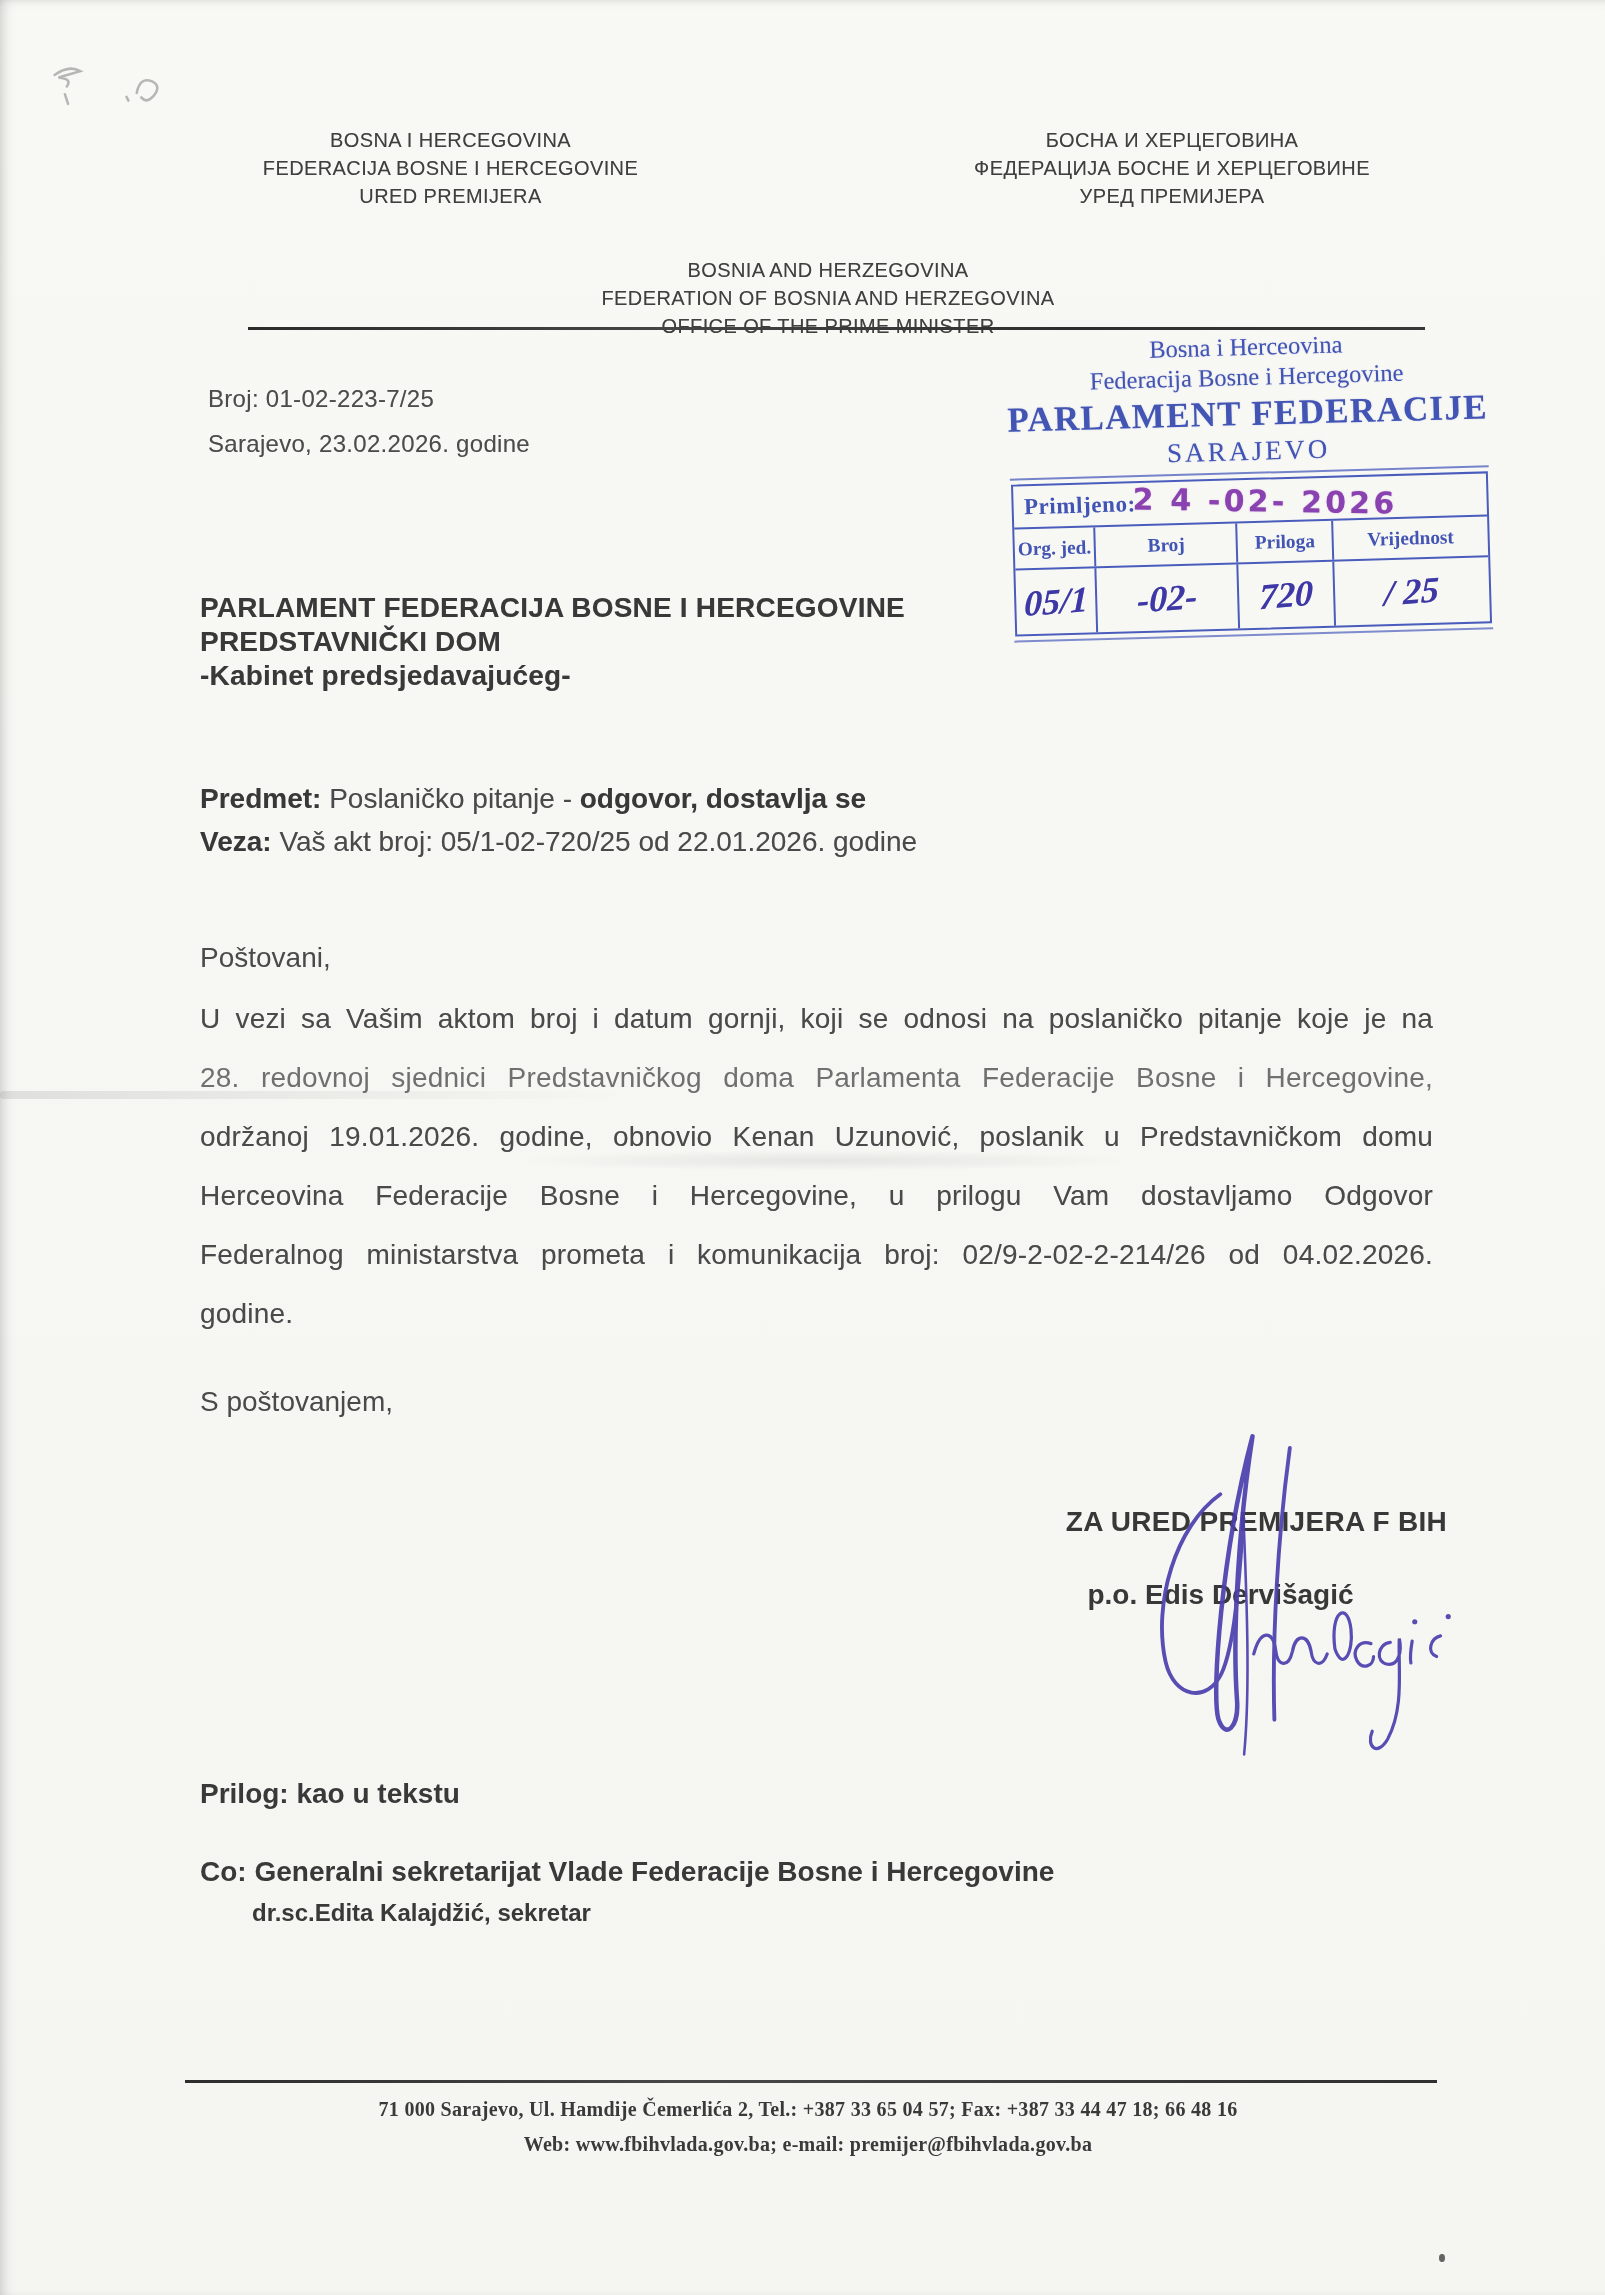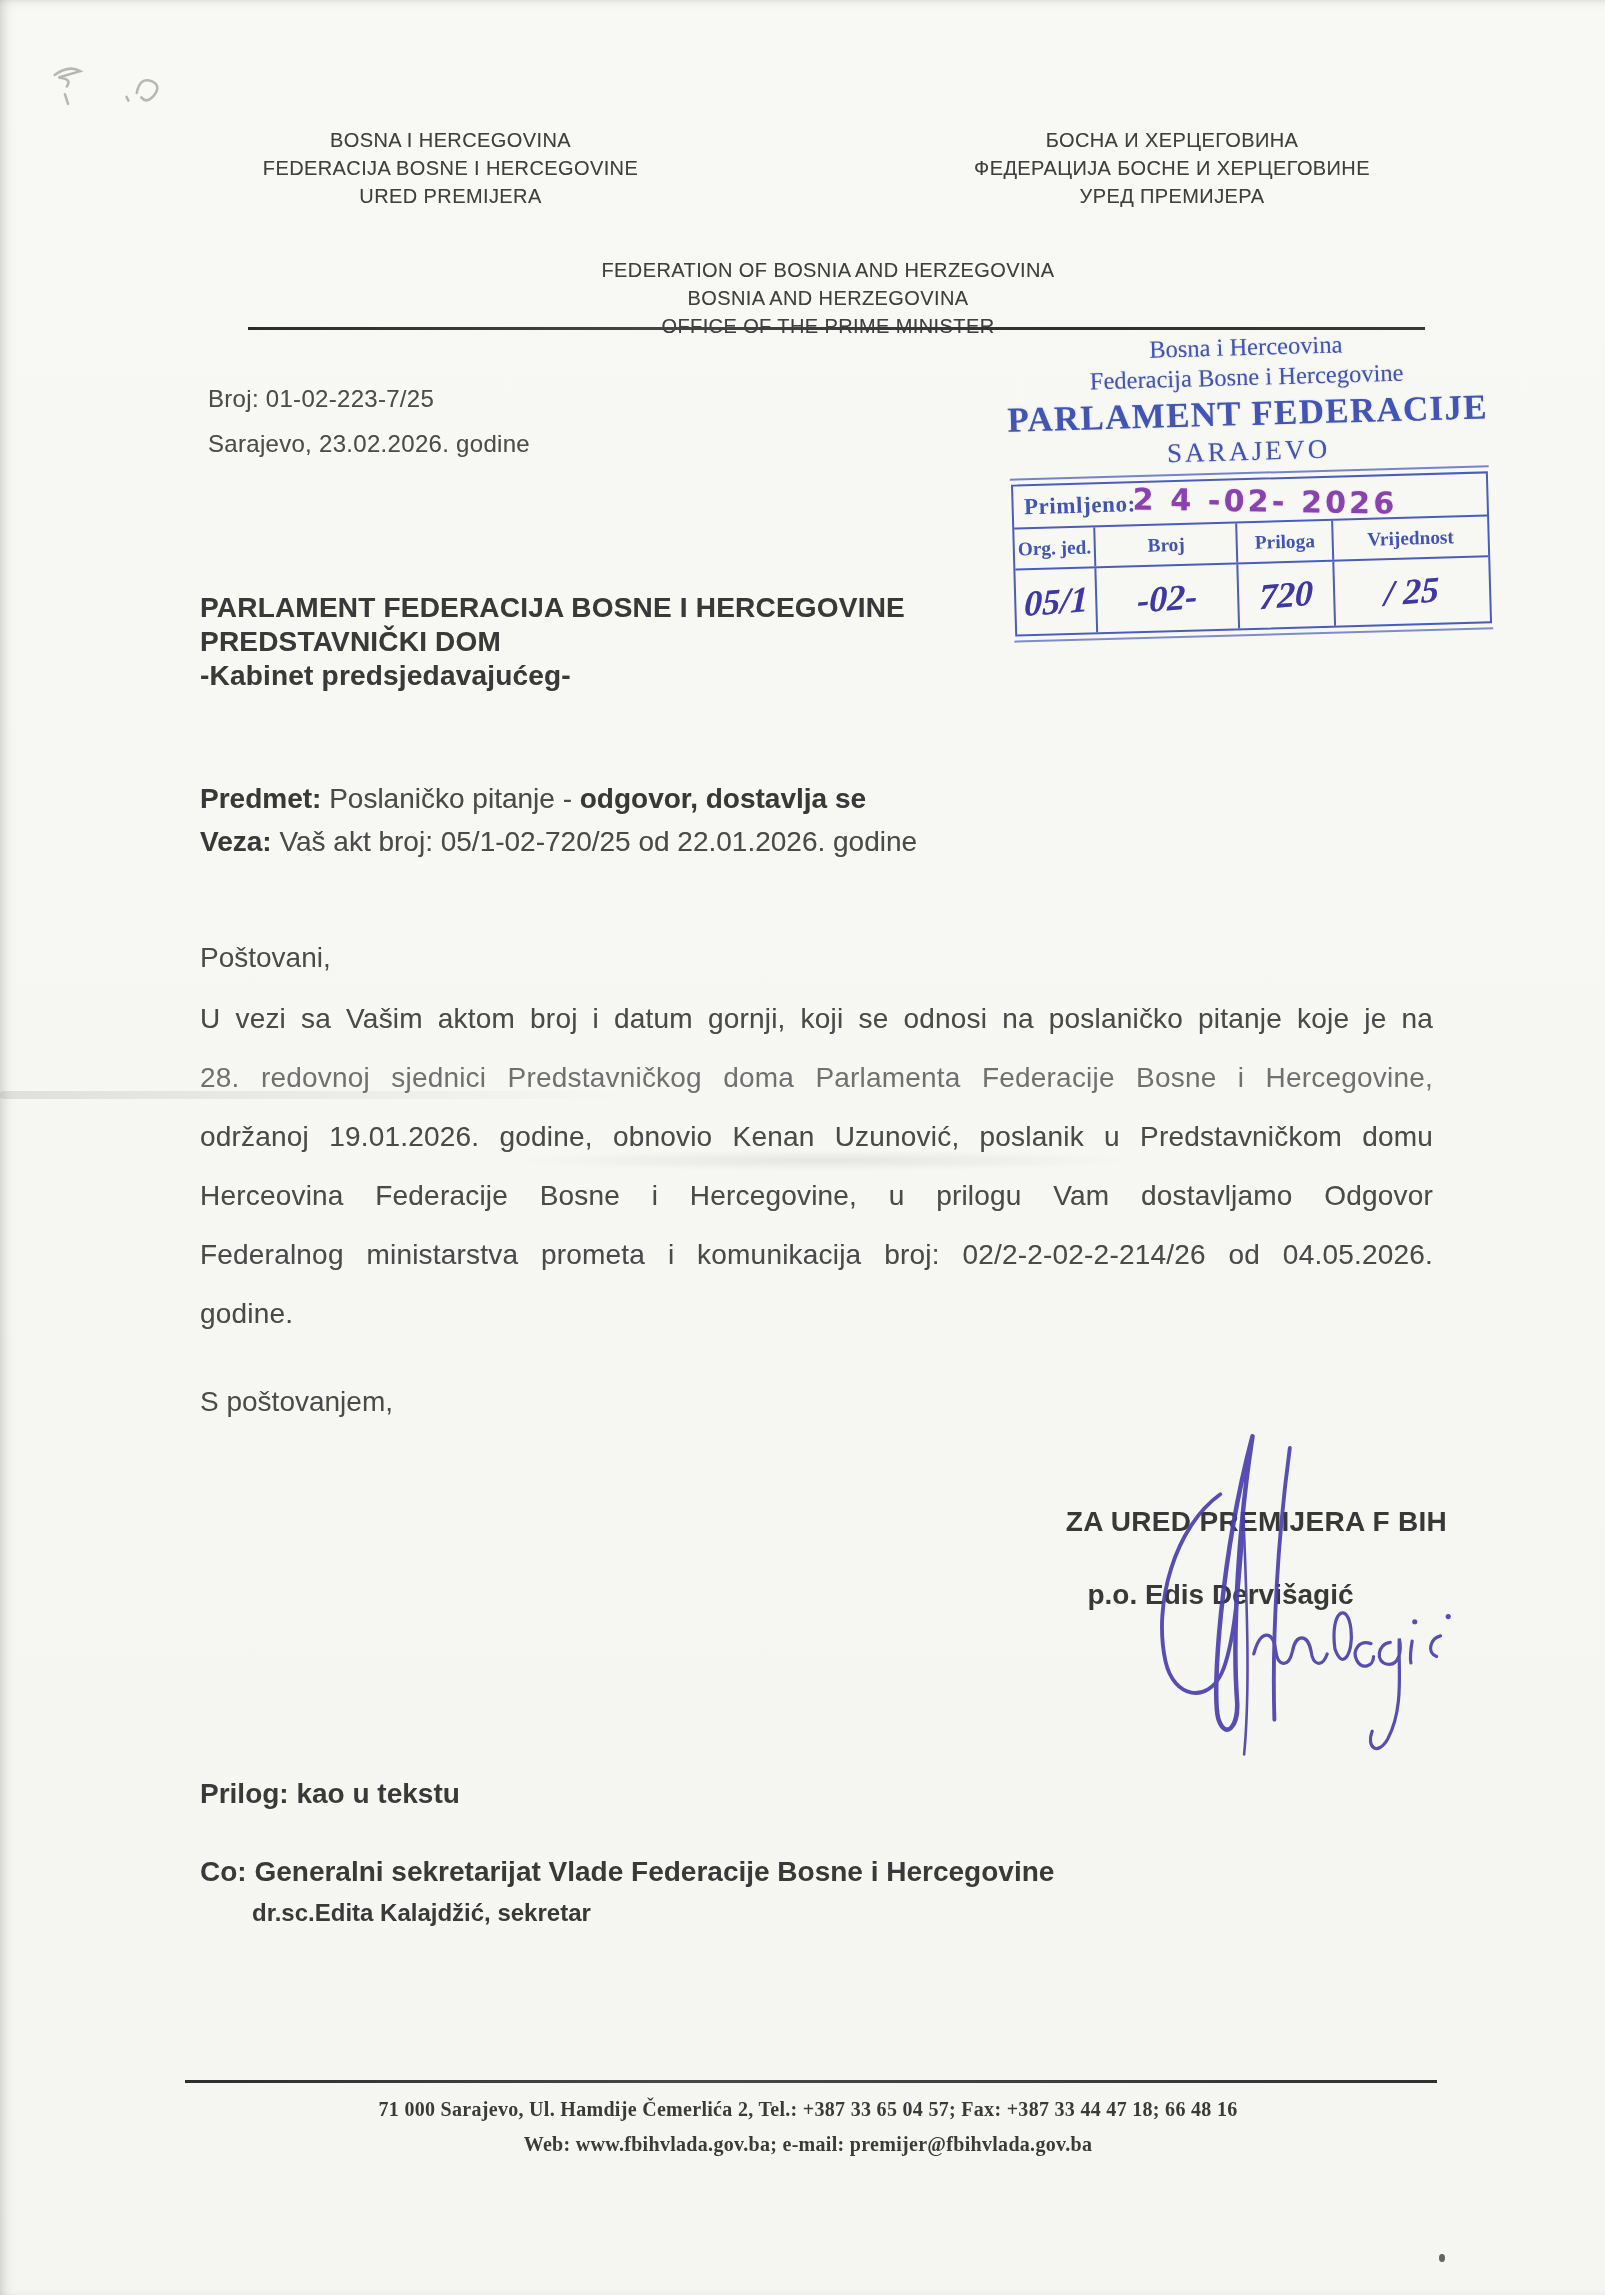--- a/index.html
+++ b/index.html
@@ -106,22 +106,22 @@
     <div>BOSNA I HERCEGOVINA</div>
     <div>FEDERACIJA BOSNE I HERCEGOVINE</div>
     <div>URED PREMIJERA</div>
   </div>
   <div class="hdr-block hdr-right">
     <div>БОСНА И ХЕРЦЕГОВИНА</div>
     <div>ФЕДЕРАЦИЈА БОСНЕ И ХЕРЦЕГОВИНЕ</div>
     <div>УРЕД ПРЕМИЈЕРА</div>
   </div>
   <div class="hdr-block hdr-center">
+    <div>BOSNIA AND HERZEGOVINA</div>
     <div>FEDERATION OF BOSNIA AND HERZEGOVINA</div>
-    <div>BOSNIA AND HERZEGOVINA</div>
     <div>OFFICE OF THE PRIME MINISTER</div>
   </div>
   <div class="hdr-rule"></div>
 
   <div class="info-line broj-line">Broj: 01-02-223-7/25</div>
   <div class="info-line date-line">Sarajevo, 23.02.2026. godine</div>
 
   <div class="stamp">
     <div class="stamp-line stamp-org">Bosna i Herceovina</div>
     <div class="stamp-line stamp-org">Federacija Bosne i Hercegovine</div>
@@ -167,21 +167,21 @@
   <div class="salutation">Poštovani,</div>
 
   <div class="streak1"></div>
   <div class="smudge1"></div>
 
   <div class="body-block">
     <div class="body-line">U vezi sa Vašim aktom broj i datum gornji, koji se odnosi na poslaničko pitanje koje je na</div>
     <div class="body-line faded">28. redovnoj sjednici Predstavničkog doma Parlamenta Federacije Bosne i Hercegovine,</div>
     <div class="body-line">održanoj 19.01.2026. godine, obnovio Kenan Uzunović, poslanik u Predstavničkom domu</div>
     <div class="body-line">Herceovina Federacije Bosne i Hercegovine, u prilogu Vam dostavljamo Odgovor</div>
-    <div class="body-line">Federalnog ministarstva prometa i komunikacija broj: 02/2-2-02-2-214/26 od 04.05.2026.</div>
+    <div class="body-line">Federalnog ministarstva prometa i komunikacija broj: 02/9-2-02-2-214/26 od 04.02.2026.</div>
     <div class="body-line last">godine.</div>
   </div>
 
   <div class="closing">S poštovanjem,</div>
 
   <div class="sig-org">ZA URED PREMIJERA F BIH</div>
   <div class="sig-name">p.o. Edis Dervišagić</div>
   <svg class="sig-svg" width="374" height="367" viewBox="0 0 580 570">
     <g fill="none" stroke="#4b3fae" stroke-linecap="round" opacity="0.92">
       <path stroke-width="7" d="M 210 30 C 190 160 178 330 186 440 C 189 482 168 502 157 469 C 146 430 162 210 210 30"></path>

